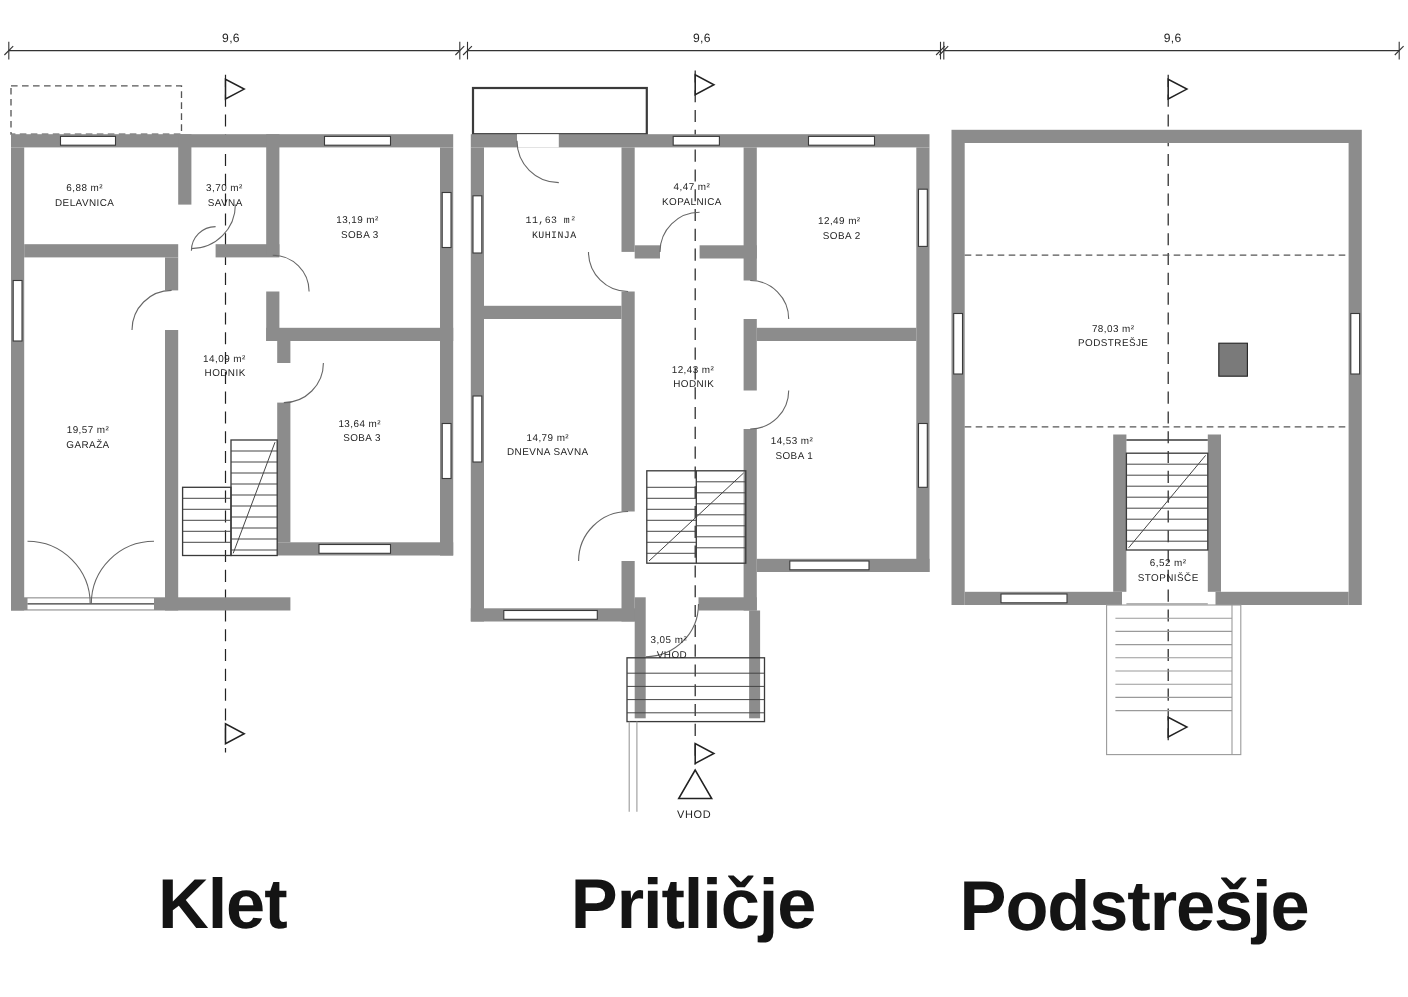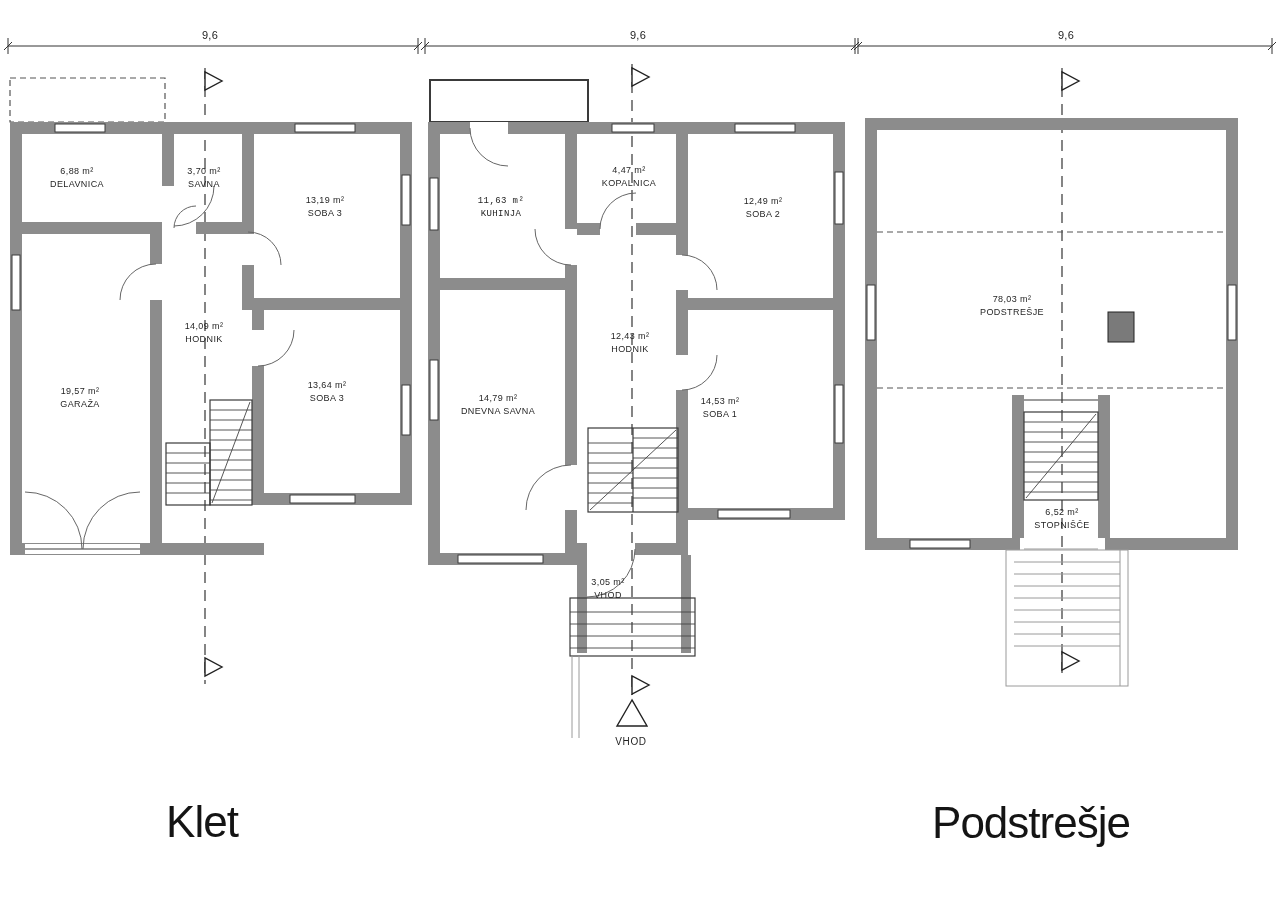--- a/index.html
+++ b/index.html
@@ -21,27 +21,27 @@
   .section { stroke:#222; stroke-width:1.1; stroke-dasharray:11 7; }
   .tri     { fill:#fff; stroke:#222; stroke-width:1.4; }
   .dim     { stroke:#333; stroke-width:1; }
   .chimney { fill:#7a7a7a; stroke:#222; stroke-width:1; }
 
   
   .lbl { position:absolute; transform:translate(-50%,-50%); text-align:center;
          font-size:9px; color:#1f1f1f; letter-spacing:.4px; line-height:1.45;
          white-space:nowrap; }
   .lbl .area { display:block; }
-  .lbl .rname { display:block; }
+  .lbl .rname { display:block;text-align:right; }
   .dim-label { position:absolute; transform:translate(-50%,-50%); font-size:11px;
                color:#222; letter-spacing:.3px; }
   .arrow-label { position:absolute; transform:translate(-50%,-50%); font-size:10px;
                  color:#1f1f1f; letter-spacing:.6px; }
-  .floor-title { position:absolute; transform:translate(-50%,-50%); font-size:44px;
-                 font-weight:400; color:var(--title); letter-spacing:-1px;
+  .floor-title { position:absolute; transform:translate(-50%,-50%); font-size:64px;
+                 font-weight:700; color:var(--title); letter-spacing:-1px;
                  white-space:nowrap; }
 </style>
 </head>
 <body>
 
 <div class="canvas">
 
   <svg width="1280" height="906" viewBox="0 0 1280 906">
 
     <g>
@@ -316,15 +316,16 @@
   <div class="lbl" style="left:1012px; top:306px;">
     <span class="area">78,03 m²</span>
     <span class="rname">PODSTREŠJE</span>
   </div>
   <div class="lbl" style="left:1062px; top:519px;">
     <span class="area">6,52 m²</span>
     <span class="rname">STOPNIŠČE</span>
   </div>
 
   <div class="floor-title" style="left:202px; top:822px;">Klet</div>
+  <div class="floor-title" style="left:630px; top:822px;">Pritličje</div>
   <div class="floor-title" style="left:1031px; top:823px;">Podstrešje</div>
 
 </div>
 
 </body></html>

